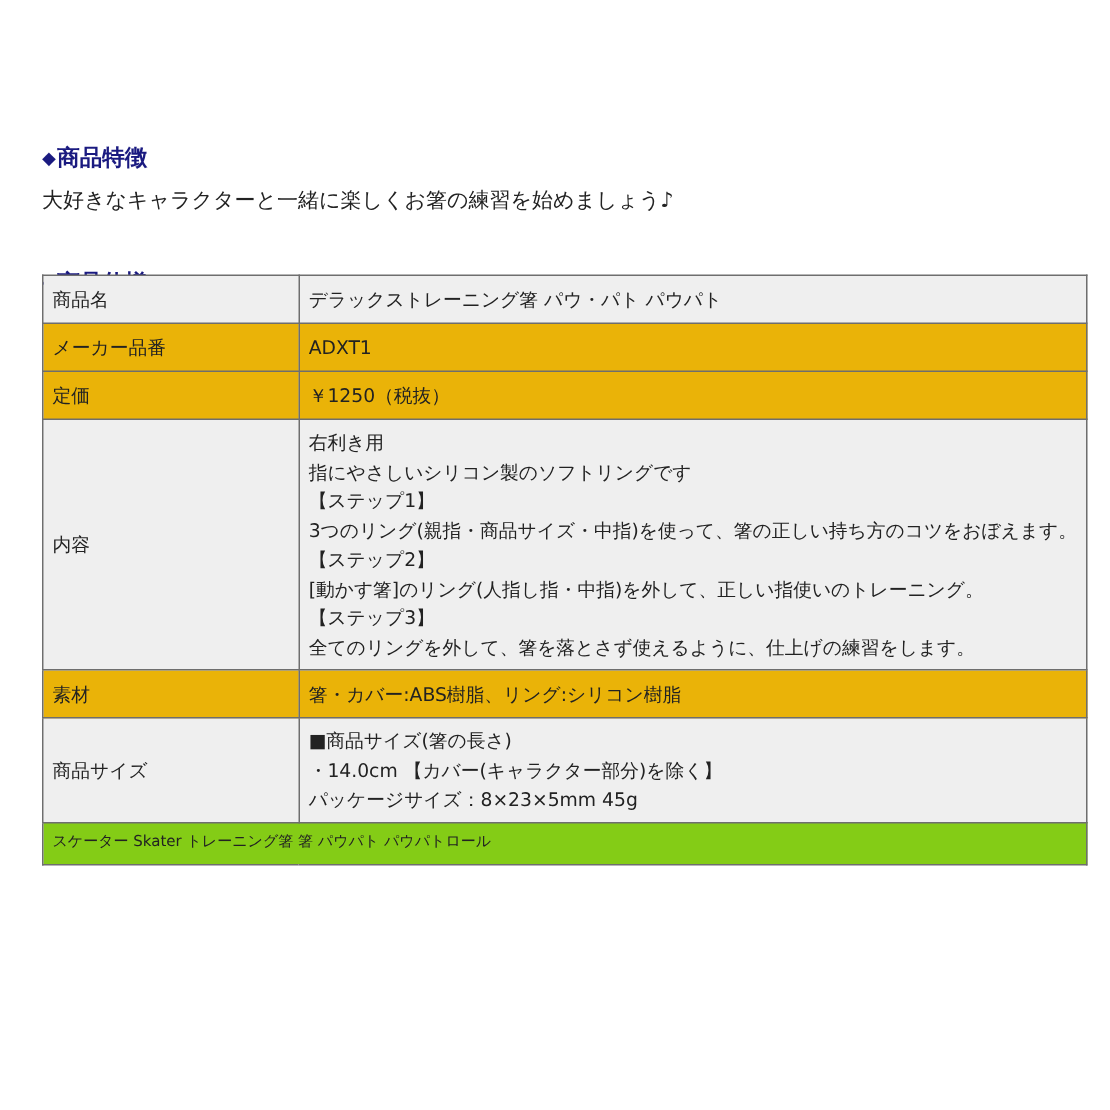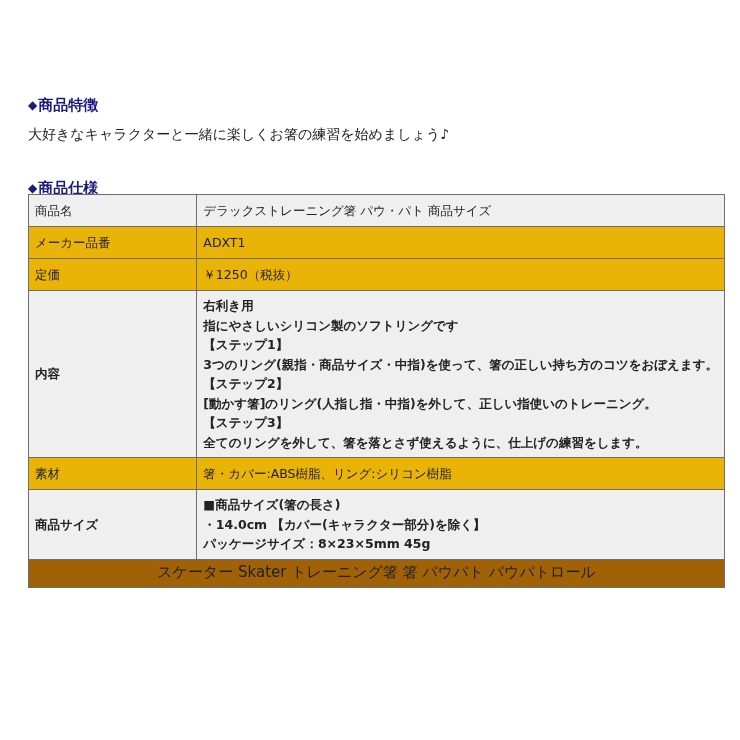--- a/index.html
+++ b/index.html
@@ -35,63 +35,62 @@
       position: absolute;
       left: 28px;
       top: 125px;
       font-size: 14px;
       line-height: 18px;
       color: #222;
     }
     table.spec {
       position: absolute;
       left: 28px;
-      top: 194px;
+      top: 183px;
       width: 697px;
       border-collapse: collapse;
       font-size: 12.5px;
       color: #222;
     }
     table.spec td {
       border: 1.5px solid #6e6e6e;
       padding: 0 6px;
       vertical-align: middle;
       line-height: 19.5px;
     }
     table.spec td.label { width: 158px; }
     table.spec tr.gray td { background: #efefef; }
     table.spec tr.white td { background: #eab308; }
     table.spec tr.h32 td { height: 31px; }
-    table.spec tr.tall td { padding-top: 5px; padding-bottom: 5px; font-weight: bold; }
+    table.spec tr.tall td { padding-top: 5px; padding-bottom: 5px; }
     table.spec td.footer {
-      font-size: 15px;
+      font-size: 10px;
       height: 27px;
-      background: #a16207;
-      text-align: center;
+      background: #84cc16;
     }
     .line { display: block; white-space: nowrap; }
   </style>
 </head>
 <body>
 
 <div class="heading" id="h-features">
   <span class="diamond">◆</span><span>商品特徴</span>
 </div>
 
 <div class="desc">大好きなキャラクターと一緒に楽しくお箸の練習を始めましょう♪</div>
 
 <div class="heading" id="h-specs">
   <span class="diamond">◆</span><span>商品仕様</span>
 </div>
 
 <table class="spec">
   <tbody>
     <tr class="gray h32">
       <td class="label">商品名</td>
-      <td>デラックストレーニング箸 パウ・パト 商品サイズ</td>
+      <td>デラックストレーニング箸 パウ・パト パウパト</td>
     </tr>
     <tr class="white h32">
       <td class="label">メーカー品番</td>
       <td>ADXT1</td>
     </tr>
     <tr class="white h32">
       <td class="label">定価</td>
       <td>￥1250（税抜）</td>
     </tr>
     <tr class="gray tall">

